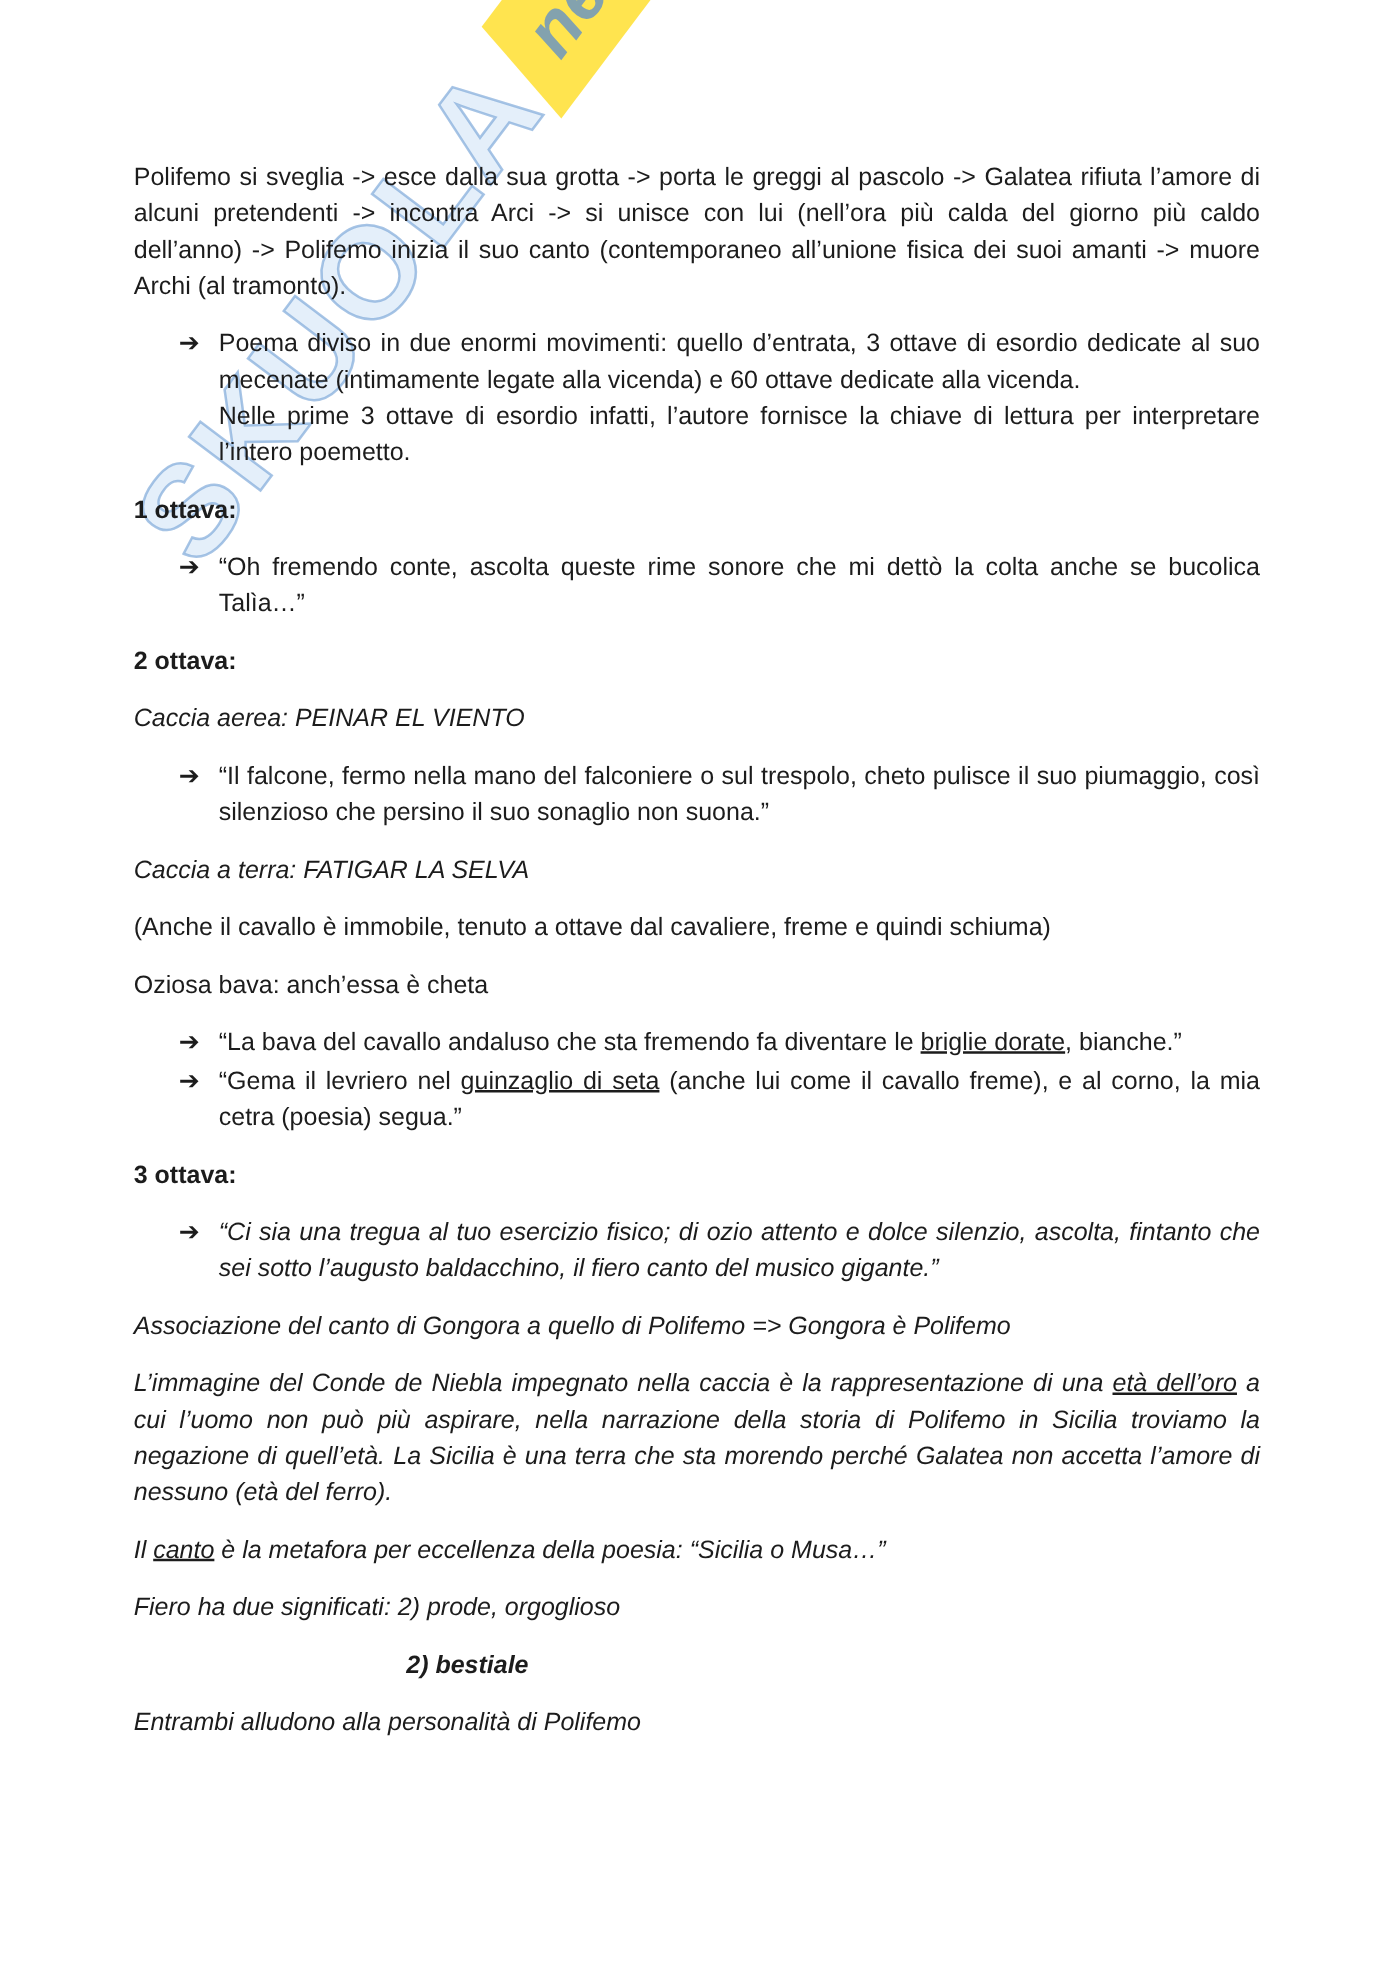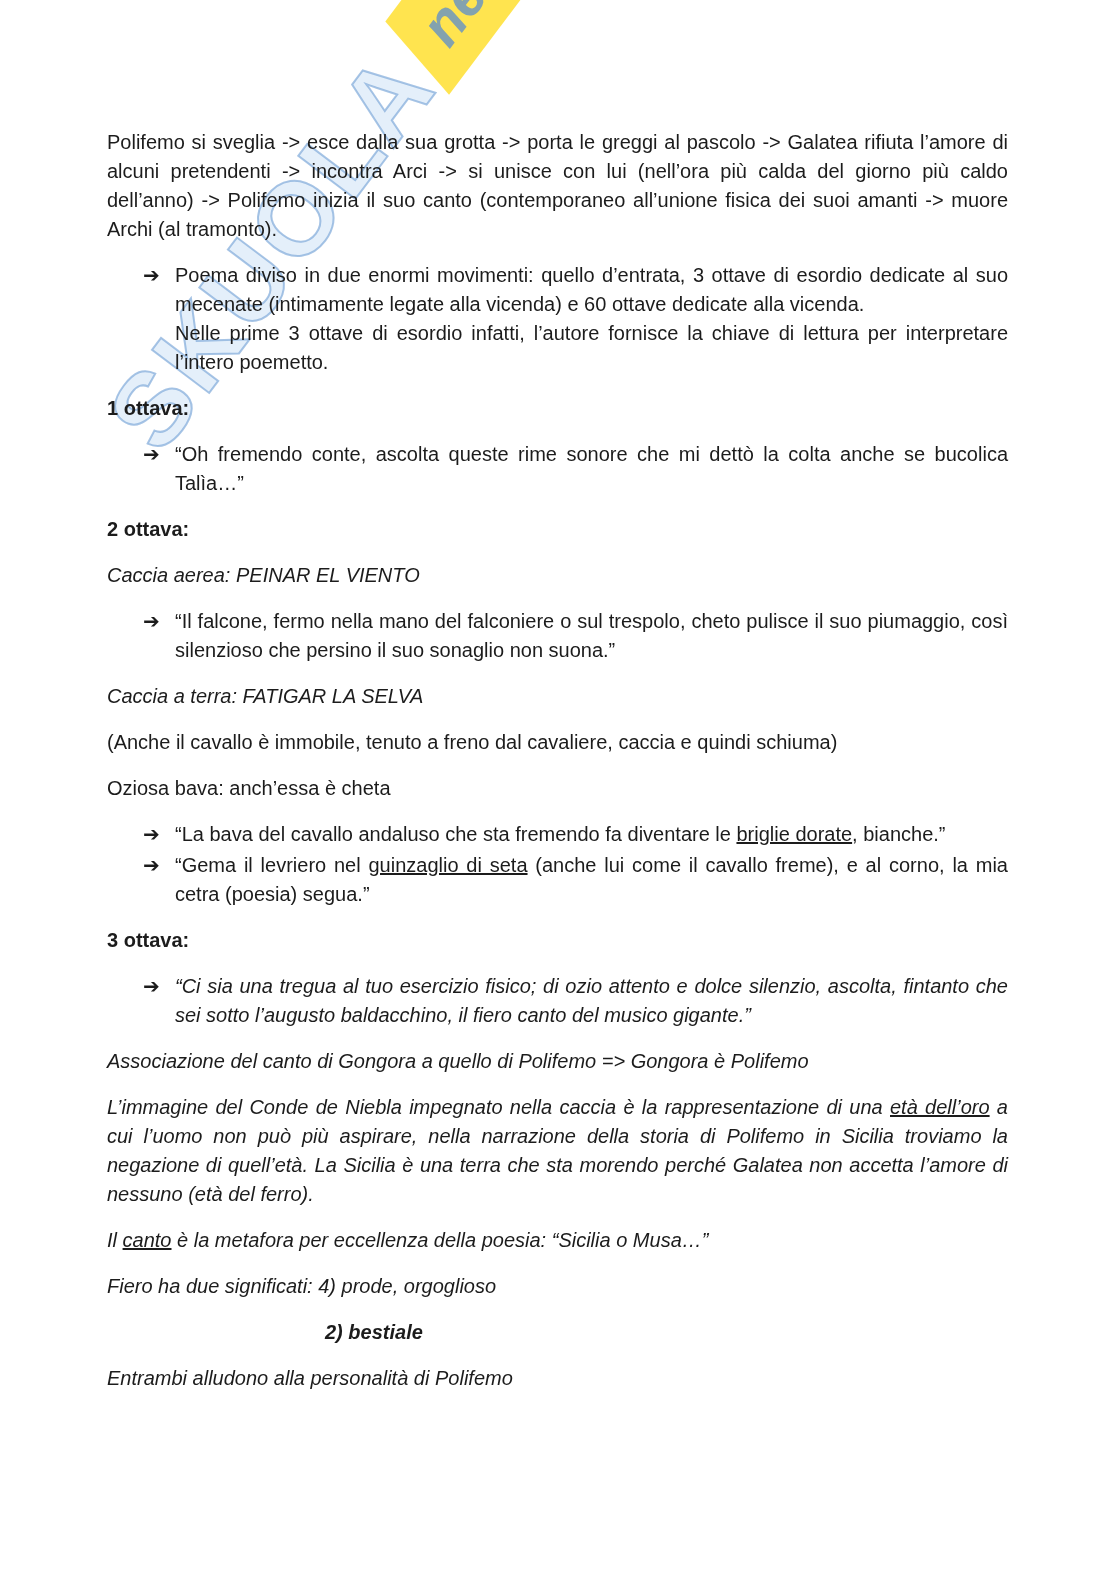--- a/index.html
+++ b/index.html
@@ -119,21 +119,21 @@
 
     <p class="para italic">Caccia aerea: PEINAR EL VIENTO</p>
 
     <div class="bullet">
       <span class="arrow">➔</span>
       <div class="btext">“Il falcone, fermo nella mano del falconiere o sul trespolo, cheto pulisce il suo piumaggio, così silenzioso che persino il suo sonaglio non suona.”</div>
     </div>
 
     <p class="para italic">Caccia a terra: FATIGAR LA SELVA</p>
 
-    <p class="para">(Anche il cavallo è immobile, tenuto a freno dal cavaliere, caccia e quindi schiuma)</p>
+    <p class="para">(Anche il cavallo è immobile, tenuto a ottave dal cavaliere, freme e quindi schiuma)</p>
 
     <p class="para">Oziosa bava: anch’essa è cheta</p>
 
     <div class="bullet tight">
       <span class="arrow">➔</span>
       <div class="btext">
         <span>“La bava del cavallo andaluso che sta fremendo fa diventare le </span><span class="u">briglie dorate</span><span>, bianche.”</span>
       </div>
     </div>
 
@@ -154,20 +154,20 @@
     <p class="para italic">Associazione del canto di Gongora a quello di Polifemo =&gt; Gongora è Polifemo</p>
 
     <p class="para italic">
       <span>L’immagine del Conde de Niebla impegnato nella caccia è la rappresentazione di una </span><span class="u">età dell’oro</span><span> a cui l’uomo non può più aspirare, nella narrazione della storia di Polifemo in Sicilia troviamo la negazione di quell’età. La Sicilia è una terra che sta morendo perché Galatea non accetta l’amore di nessuno (età del ferro).</span>
     </p>
 
     <p class="para italic">
       <span>Il </span><span class="u">canto</span><span> è la metafora per eccellenza della poesia: “Sicilia o Musa…”</span>
     </p>
 
-    <p class="para italic">Fiero ha due significati: 4) prode, orgoglioso</p>
+    <p class="para italic">Fiero ha due significati: 2) prode, orgoglioso</p>
 
     <p class="para italic indented">2) bestiale</p>
 
     <p class="para italic">Entrambi alludono alla personalità di Polifemo</p>
 
   </div>
 </div>
 
 </body></html>

